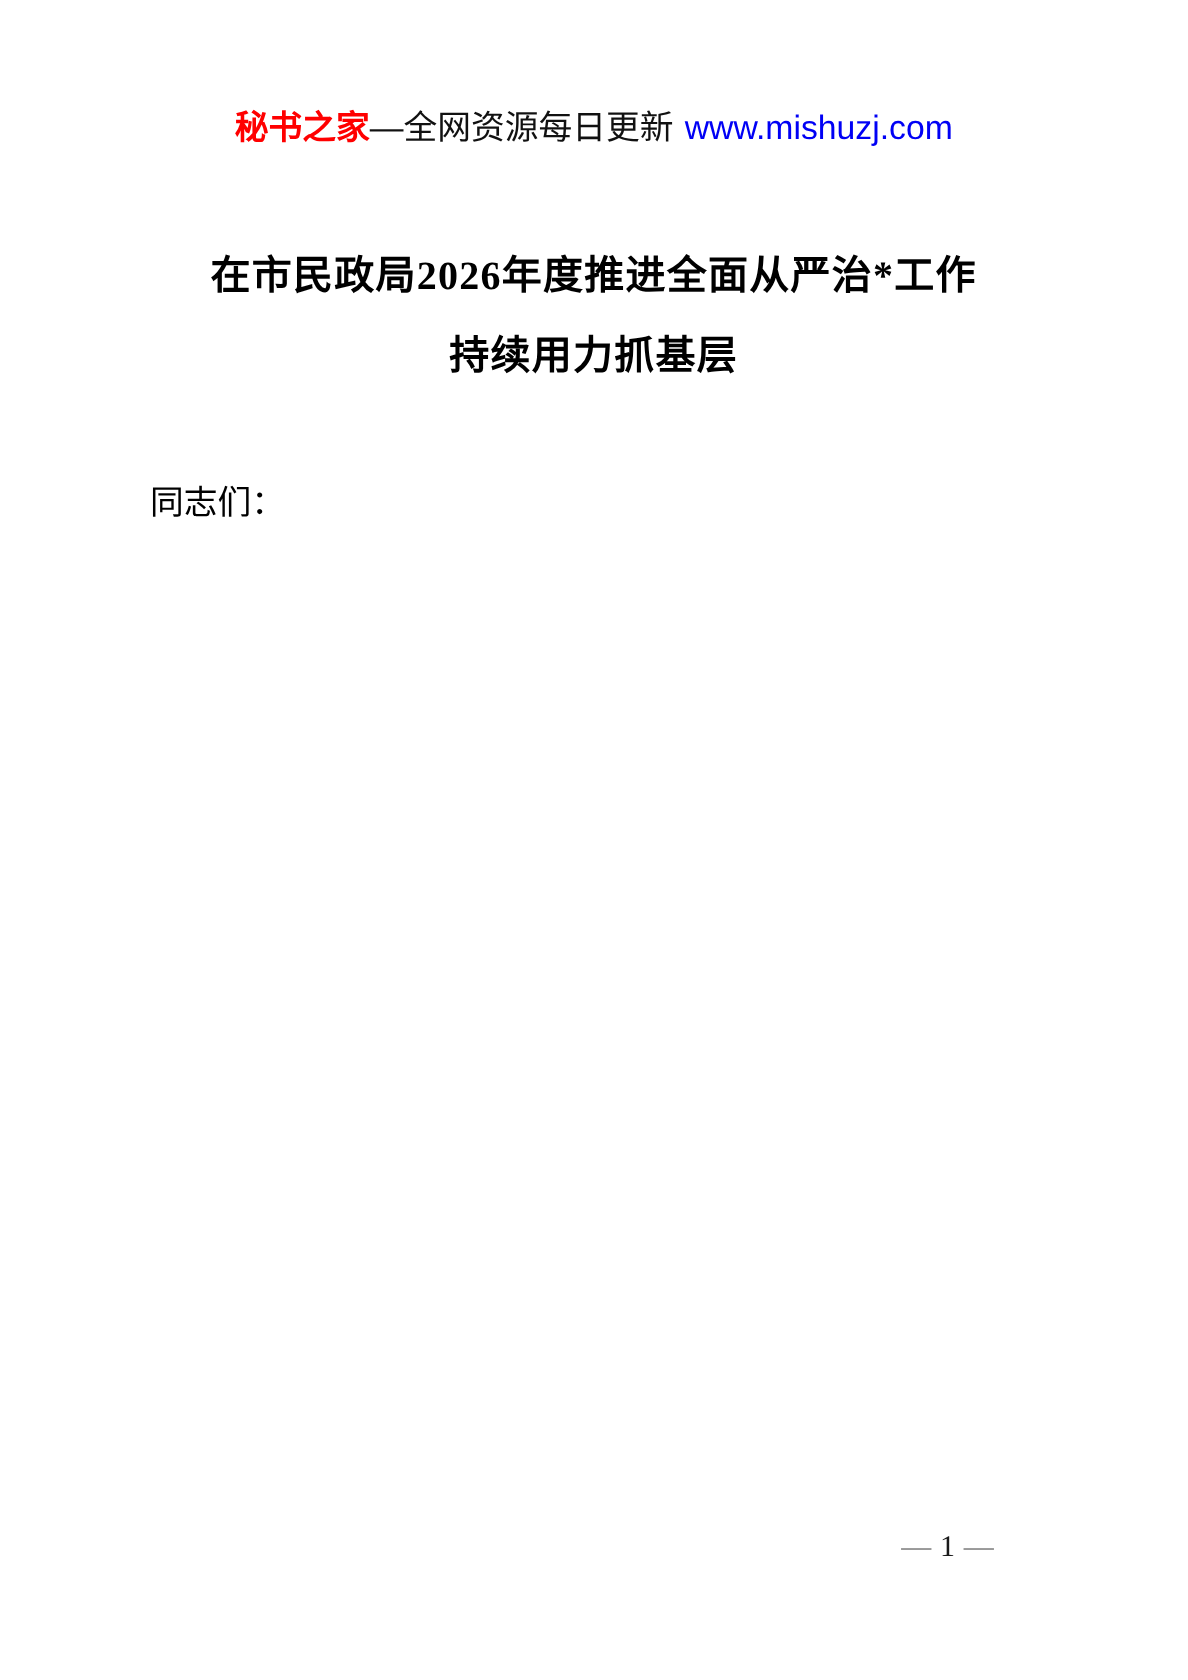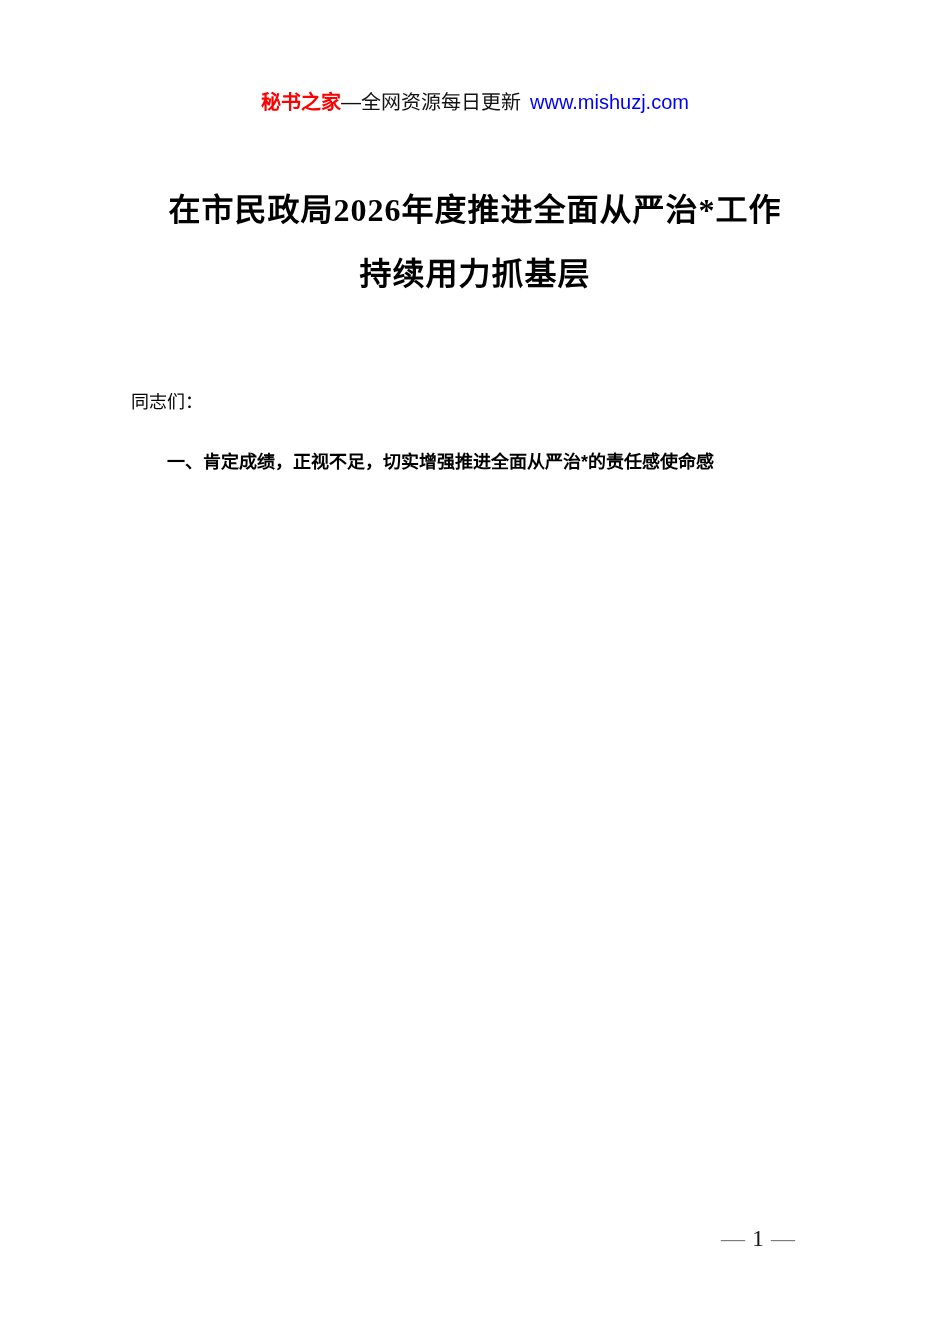--- a/index.html
+++ b/index.html
@@ -8,40 +8,40 @@
     width:950px;height:1344px;
     background:#ffffff;
     overflow:hidden;
     font-family:"Liberation Sans","DejaVu Sans",sans-serif;
     color:#000000;
   }
   
   .site-header{
     position:absolute;top:86px;left:0;width:100%;
     text-align:center;
-    font-size:20px;line-height:32px;
+    font-size:27px;line-height:32px;
     white-space:nowrap;
   }
   .brand{color:#ff0000;font-weight:700;}
   .tagline{color:#111111;}
   .site-url{color:#0000f5;text-decoration:none;margin-left:9px;}
   
   .doc-title{
-    position:absolute;top:178px;left:70px;right:70px;
+    position:absolute;top:188px;left:70px;right:70px;
     text-align:center;
     font-family:"Liberation Serif","DejaVu Serif",serif;
     font-weight:700;
     font-size:32px;line-height:64px;
     color:#000000;
     letter-spacing:1px;
   }
   
   .content{
-    position:absolute;top:368px;left:131px;width:710px;
-    font-size:18px;line-height:52px;
+    position:absolute;top:368px;left:120px;width:710px;
+    font-size:27px;line-height:52px;
     text-align:justify;
     color:#000000;
   }
   .content p{margin:8px 0;}
   .salutation{text-indent:0;}
   .para{text-indent:2em;}
   .section-heading{font-weight:700;text-indent:2em;}
   
   .page-footer{
     position:absolute;top:1224px;right:148px;
@@ -61,20 +61,19 @@
     <span class="brand">秘书之家</span><span class="tagline">—全网资源每日更新</span><a class="site-url" href="#">www.mishuzj.com</a>
   </div>
 
   <div class="doc-title">
     <div>在市民政局2026年度推进全面从严治*工作</div>
     <div>持续用力抓基层</div>
   </div>
 
   <div class="content">
     <p class="salutation">同志们：</p>
-    <p class="section-heading">一、肯定成绩，正视不足，切实增强推进全面从严治*的责任感使命感</p>
   </div>
 
   <div class="page-footer">
     <span class="footer-dash">—</span><span class="footer-num">1</span><span class="footer-dash">—</span>
   </div>
 
 </div>
 
 </body></html>

